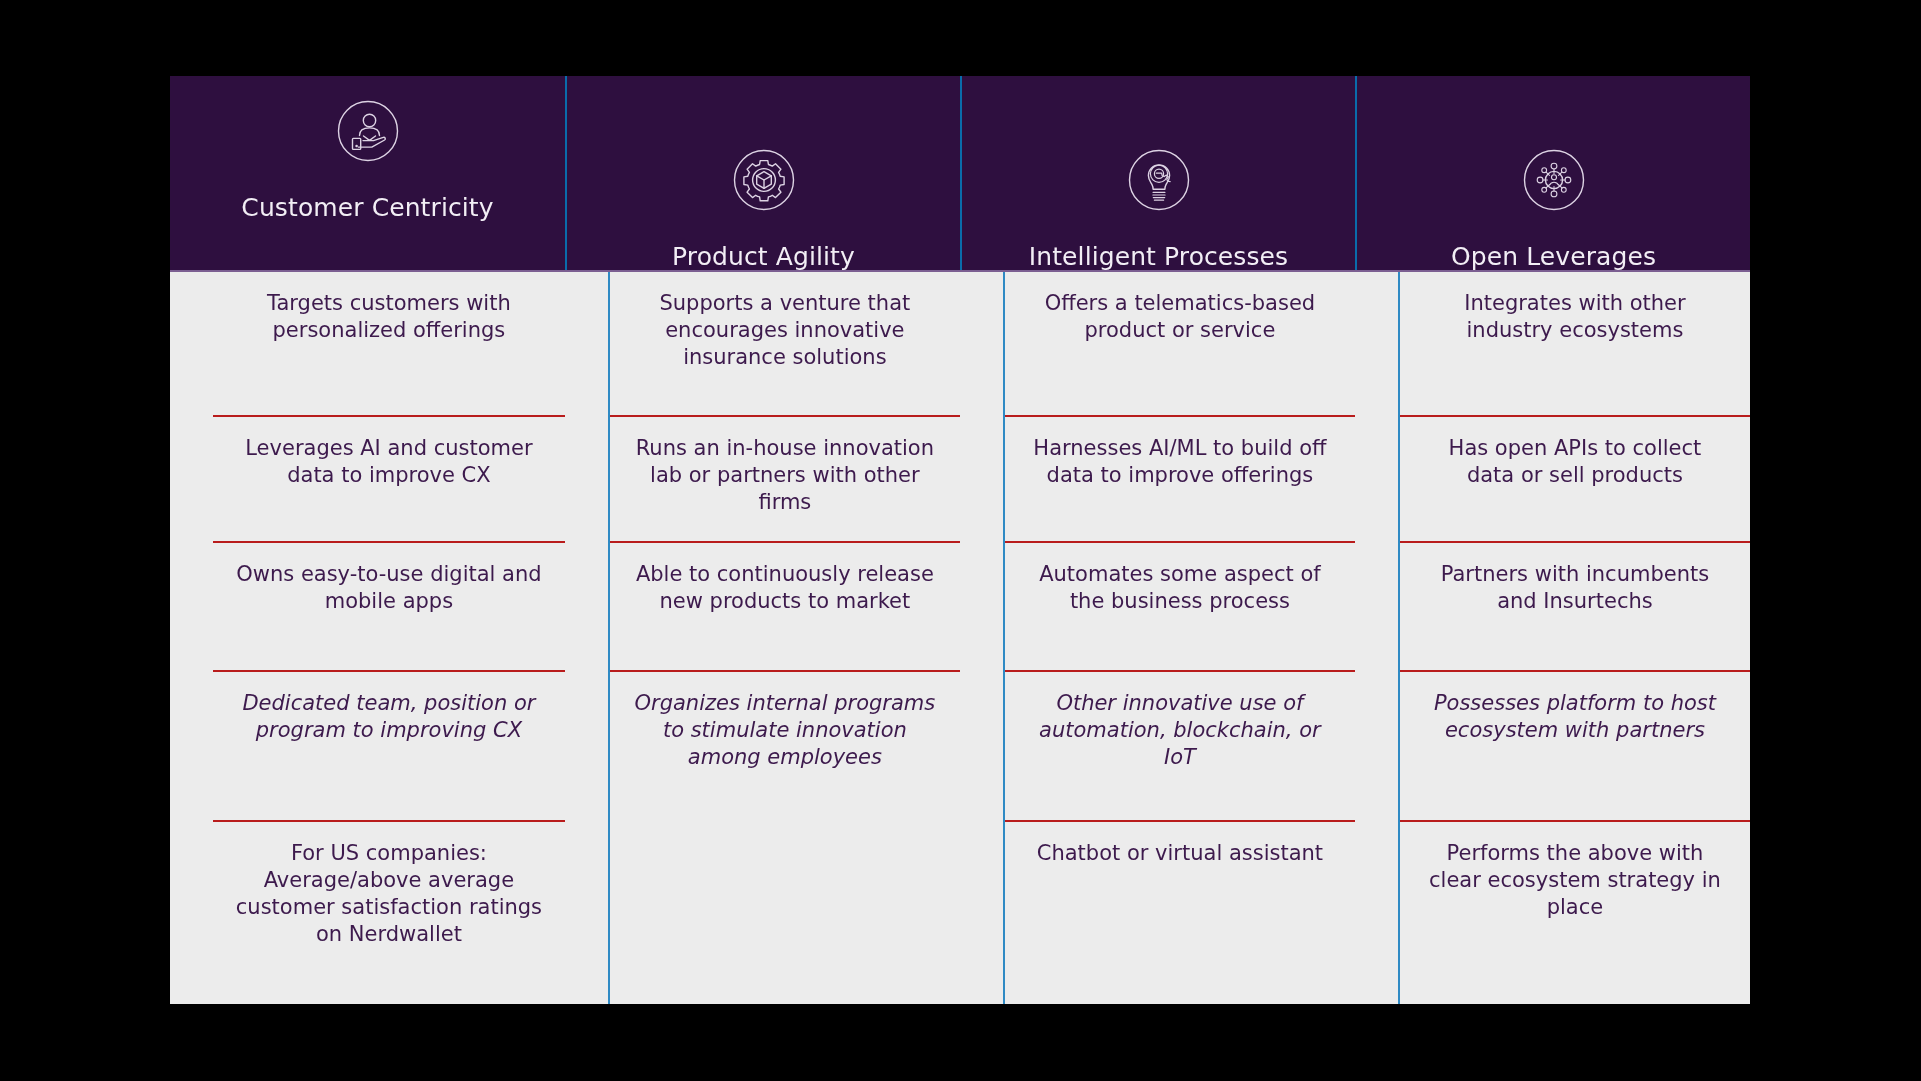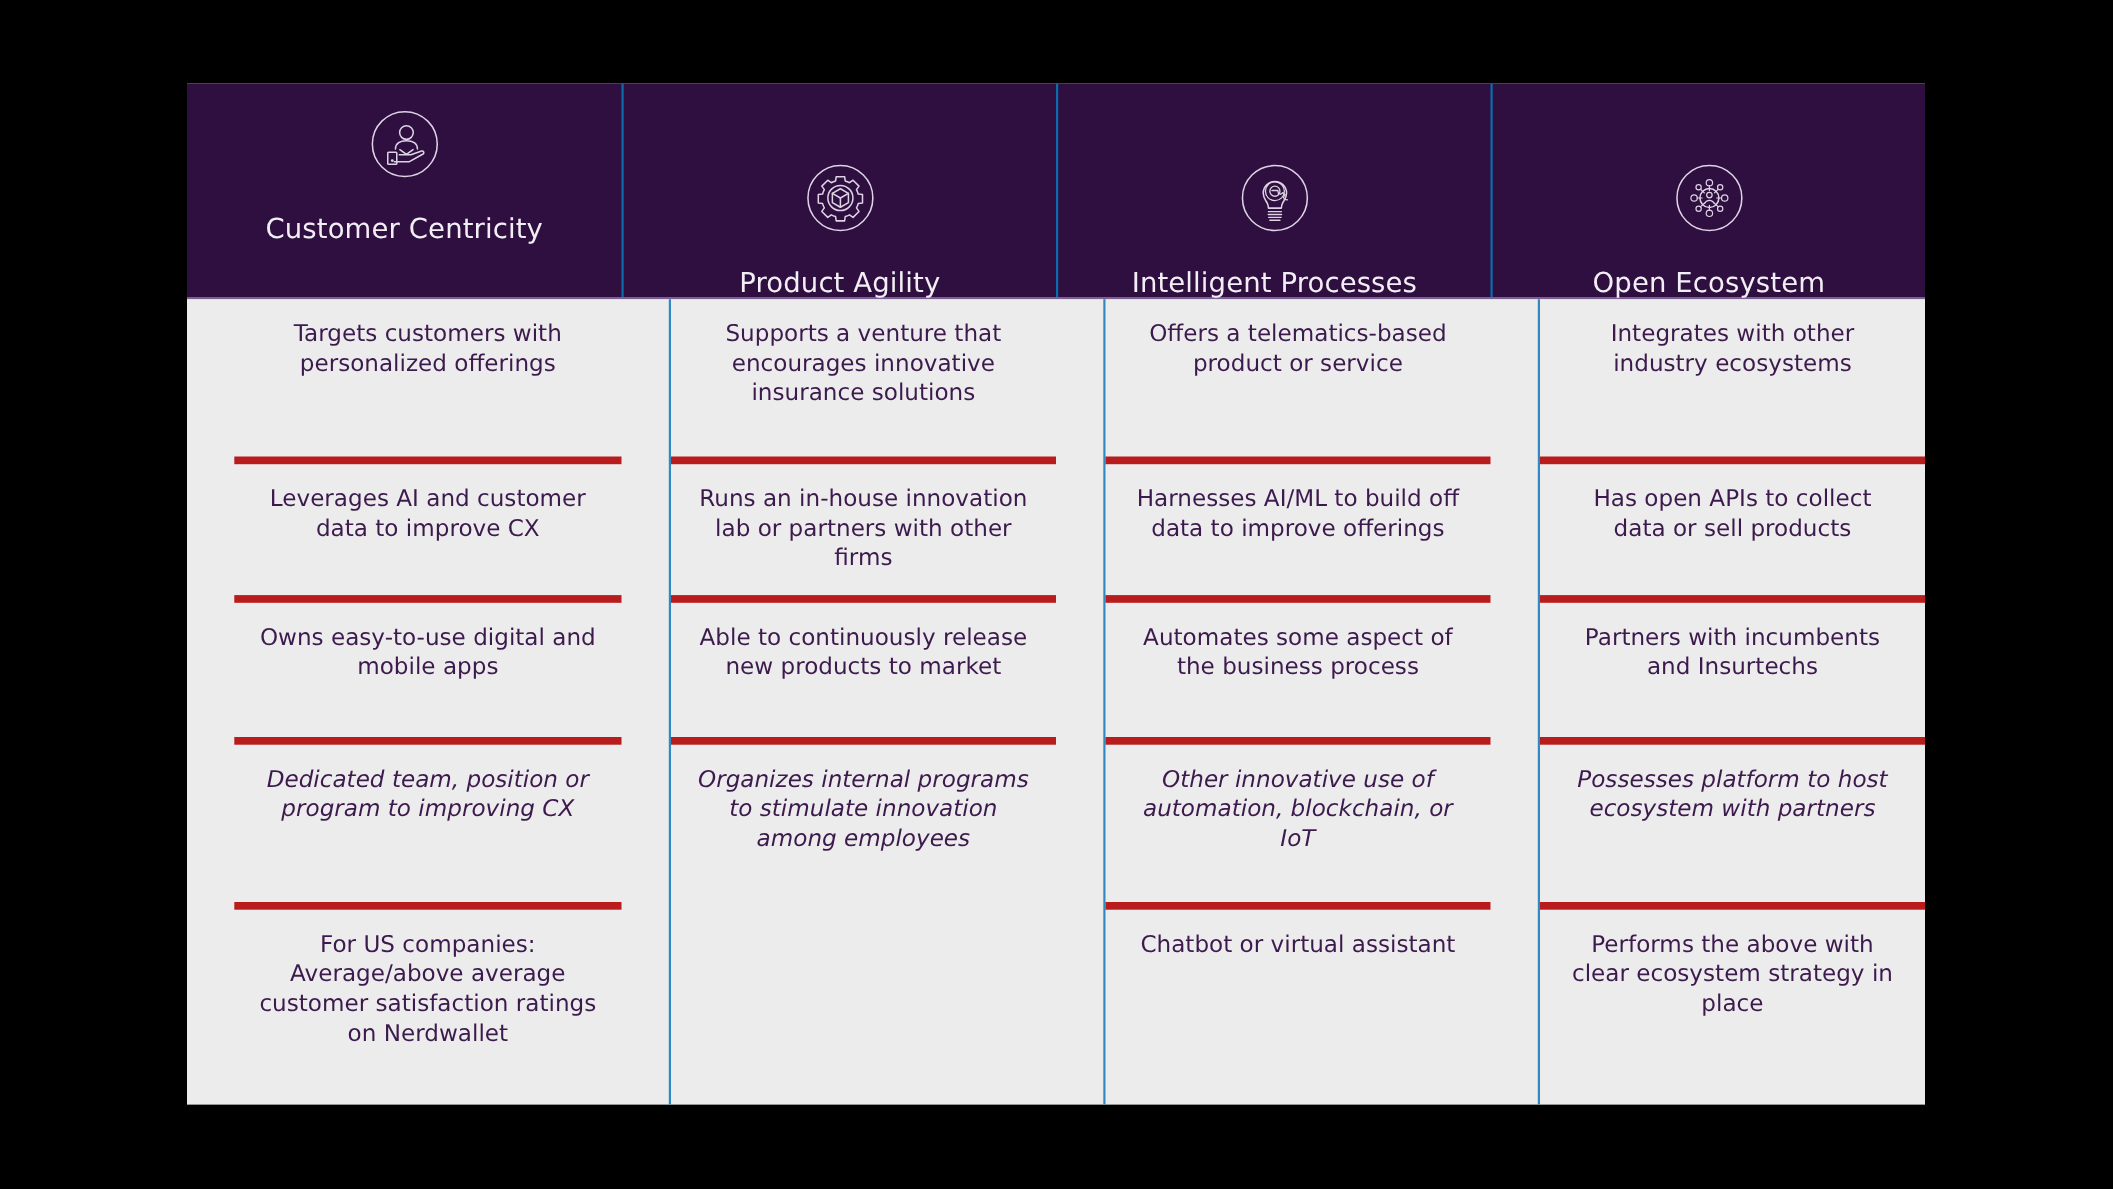--- a/index.html
+++ b/index.html
@@ -97,21 +97,21 @@
     box-sizing: border-box;
     padding: 18px 22px 8px 22px;
     text-align: center;
     color: #3d1a4d;
     font-size: 21px;
     line-height: 1.28;
     display: block;
     overflow: hidden;
   }
   .cell + .cell {
-    border-top: 7px solid #b91c1c;
+    border-top: 2px solid #b91c1c;
     text-align: center;
   }
   
   .r0 { flex: 0 0 143px; }
   .r1 { flex: 0 0 126px; }
   .r2 { flex: 0 0 129px; }
   .r3 { flex: 0 0 150px; font-style: italic; }
   .r4 { flex: 1 1 auto; }
 </style>
 </head>
@@ -178,21 +178,21 @@
             <circle cx="23.1" cy="37" r="2.9" stroke-width="1.1"></circle>
             <circle cx="50.9" cy="37" r="2.9" stroke-width="1.1"></circle>
             <circle cx="27.2" cy="27.2" r="2.4" stroke-width="1.1"></circle>
             <circle cx="46.8" cy="46.8" r="2.4" stroke-width="1.1"></circle>
             <circle cx="46.8" cy="27.2" r="2.4" stroke-width="1.1"></circle>
             <circle cx="27.2" cy="46.8" r="2.4" stroke-width="1.1"></circle>
             <circle cx="37" cy="34.3" r="2.5" stroke-width="1.1"></circle>
             <path d="M32.6 42.1 a4.8 4.8 0 0 1 8.8 0" stroke-width="1.1"></path>
           </svg>
         </span>
-        <div class="header-title">Open Ecosystem</div>
+        <div class="header-title">Open Leverages</div>
       </div>
 
     </div>
 
     <div class="body-grid">
 
       <div class="body-col">
         <div class="cell r0">Targets customers with personalized offerings</div>
         <div class="cell r1">Leverages AI and customer data to improve CX</div>
         <div class="cell r2">Owns easy-to-use digital and mobile apps</div>

